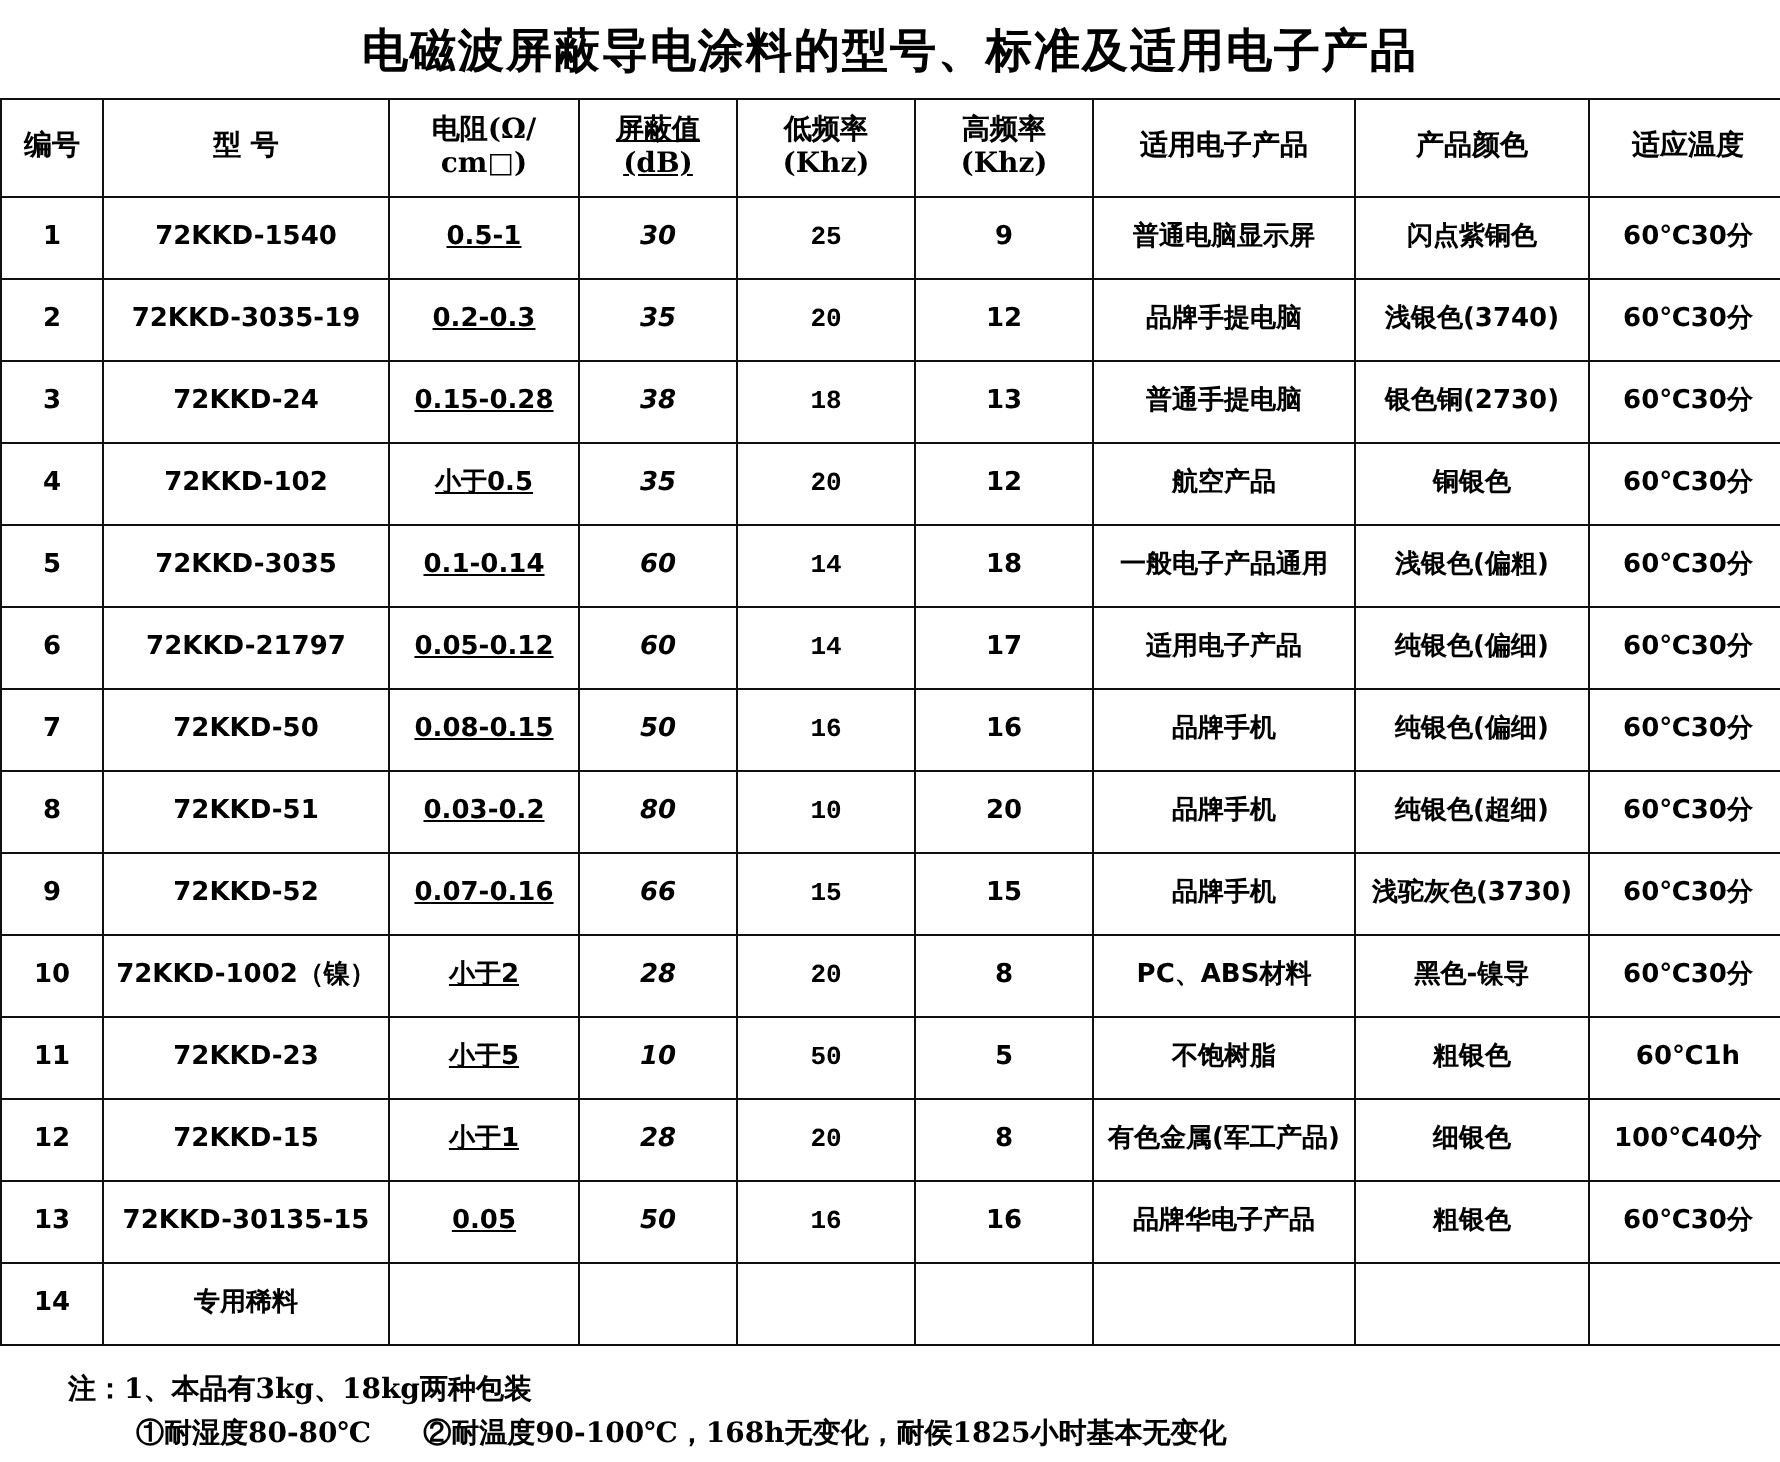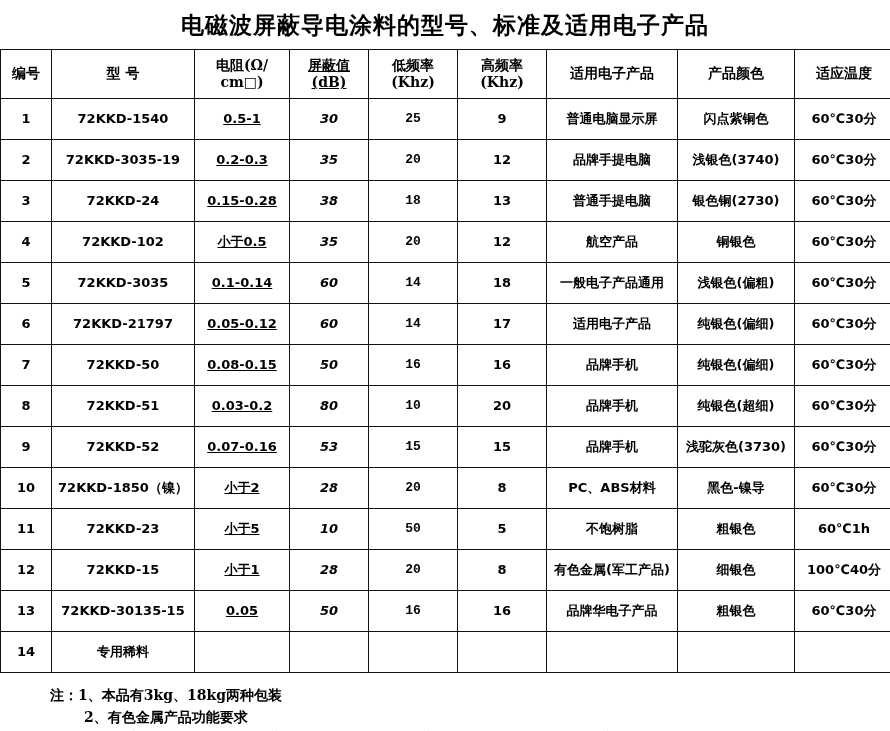--- a/index.html
+++ b/index.html
@@ -76,21 +76,21 @@
   th.h-temp { width: 96px; font-size: 13px; }
 
   .big { font-size: 17px; }
   .notes {
     margin: 12px 0 0 34px;
     font-size: 14px;
     line-height: 1.55;
     font-family: "DejaVu Serif", "Liberation Serif", serif;
     font-weight: bold;
   }
-  .notes .line { white-space: pre; margin-left: 16px; }
+  .notes .line { white-space: pre; }
   .notes .indent1 { padding-left: 34px; }
   .notes .indent2 { padding-left: 34px; }
   .sub { display: inline-block; }
   .gap { display: inline-block; width: 26px; }
 </style>
 </head>
 <body>
 
 <div class="page">
 
@@ -208,30 +208,30 @@
           <td class="c-low">10</td>
           <td class="c-high">20</td>
           <td class="c-use">品牌手机</td>
           <td class="c-color">纯银色(超细)</td>
           <td class="c-temp">60℃30分</td>
         </tr>
         <tr>
           <td class="c-no">9</td>
           <td class="c-model">72KKD-52</td>
           <td class="c-res">0.07-0.16</td>
-          <td class="c-shield">53</td>
+          <td class="c-shield">66</td>
           <td class="c-low">15</td>
           <td class="c-high">15</td>
           <td class="c-use">品牌手机</td>
           <td class="c-color">浅驼灰色(3730)</td>
           <td class="c-temp">60℃30分</td>
         </tr>
         <tr>
           <td class="c-no">10</td>
-          <td class="c-model">72KKD-1850（镍）</td>
+          <td class="c-model">72KKD-1002（镍）</td>
           <td class="c-res big">小于2</td>
           <td class="c-shield big">28</td>
           <td class="c-low big">20</td>
           <td class="c-high big">8</td>
           <td class="c-use">PC、ABS材料</td>
           <td class="c-color big">黑色-镍导</td>
           <td class="c-temp">60℃30分</td>
         </tr>
         <tr>
           <td class="c-no">11</td>
@@ -275,18 +275,17 @@
           <td class="c-high"></td>
           <td class="c-use"></td>
           <td class="c-color"></td>
           <td class="c-temp"></td>
         </tr>
       </tbody>
   </table>
 
   <div class="notes">
     <div class="line"><span>注：</span><span>1、本品有3kg、18kg两种包装</span></div>
-    <div class="line indent1"><span>2、有色金属产品功能要求</span></div>
     <div class="line indent2"><span class="sub">①耐湿度80-80℃</span><span class="gap"></span><span class="sub">②耐温度90-100℃，168h无变化，耐侯1825小时基本无变化</span></div>
 
   </div>
 
 </div>
 
 </body></html>

